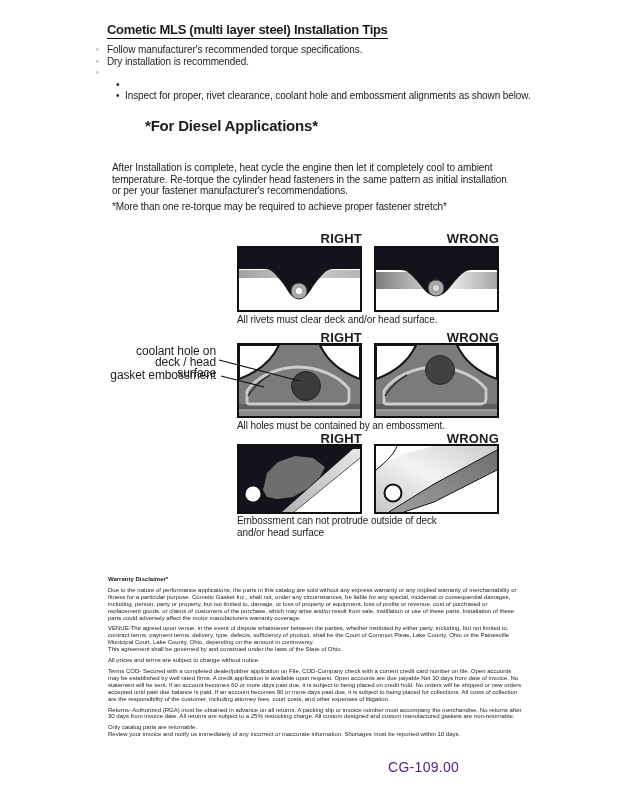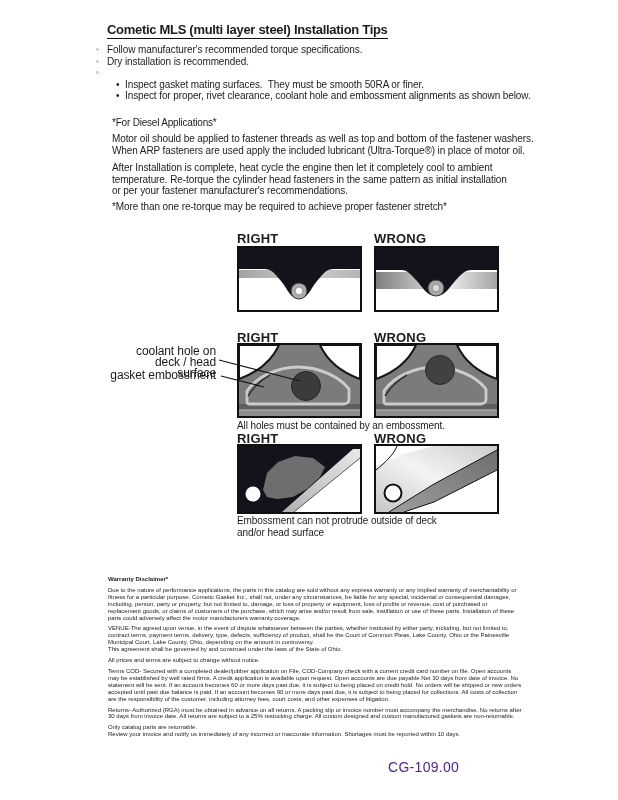--- a/index.html
+++ b/index.html
@@ -15,25 +15,25 @@
     left:107px;top:22px;font-size:13px;font-weight:700;letter-spacing:-0.3px;
     border-bottom:1.5px solid #111;padding-bottom:1px;white-space:nowrap;
   }
   .bullets{left:96px;top:44px;width:510px;font-size:10px;letter-spacing:-0.1px;line-height:11.6px;}
   .brow{display:flex;}
   .bmark{width:11px;flex:0 0 11px;font-size:8px;line-height:11.6px;text-align:left;}
   .brow.sub{margin-left:20px;}
   .brow.sub .bmark{width:9px;flex:0 0 9px;font-size:10px;}
   .btext{white-space:pre;}
 
-  .sec-head{font-size:10px;font-weight:400;letter-spacing:-0.2px;white-space:nowrap;}
+  .sec-head{font-size:15px;font-weight:700;letter-spacing:-0.2px;white-space:nowrap;margin-left:33px;}
   .para{font-size:10px;letter-spacing:-0.1px;line-height:11.6px;white-space:pre-line;width:480px;}
 
   .dg-labels{left:237px;width:262px;display:flex;gap:12px;}
-  .dg-labels span{flex:0 0 125px;text-align:left;font-size:13px;font-weight:700;letter-spacing:0.2px;}
+  .dg-labels span{flex:0 0 125px;text-align:right;font-size:13px;font-weight:700;letter-spacing:0.2px;}
   .dg-panels{left:237px;width:262px;display:flex;gap:12px;}
   .panel{flex:0 0 121px;border:2px solid #101010;background:#fff;font-size:0;line-height:0;}
   .caption{font-size:10px;letter-spacing:-0.1px;line-height:11.5px;white-space:pre-line;}
 
   .ann{font-size:12px;letter-spacing:-0.1px;line-height:11px;text-align:right;white-space:pre-line;}
 
   .legal{left:108px;top:576px;width:414px;font-size:6px;line-height:6.9px;letter-spacing:0;}
   .legal .lg-head{font-weight:700;margin:0 0 4px 0;}
   .legal p{margin:0 0 4px 0;white-space:pre-line;}
 
@@ -54,31 +54,28 @@
     </div>
     <div class="brow">
       <span class="bmark">◦</span>
       <span class="btext">Dry installation is recommended.</span>
     </div>
     <div class="brow">
       <span class="bmark">◦</span>
     </div>
     <div class="brow sub">
       <span class="bmark">•</span>
-      <span class="btext">Inspect gasket mating surfaces.  They must be smooth 50RA or finer.</span>
     </div>
     <div class="brow sub">
       <span class="bmark">•</span>
       <span class="btext">Inspect for proper, rivet clearance, coolant hole and embossment alignments as shown below.</span>
     </div>
   </div>
 
   <div class="abs sec-head" style="left:112px;top:117px;">*For Diesel Applications*</div>
-  <div class="abs para" style="left:112px;top:133px;">Motor oil should be applied to fastener threads as well as top and bottom of the fastener washers.
-When ARP fasteners are used apply the included lubricant (Ultra-Torque®) in place of motor oil.</div>
   <div class="abs para" style="left:112px;top:162px;">After Installation is complete, heat cycle the engine then let it completely cool to ambient
 temperature. Re-torque the cylinder head fasteners in the same pattern as initial installation
 or per your fastener manufacturer's recommendations.</div>
   <div class="abs para" style="left:112px;top:201px;">*More than one re-torque may be required to achieve proper fastener stretch*</div>
 
   <div class="abs dg-labels" style="top:231px;">
     <span>RIGHT</span>
     <span>WRONG</span>
   </div>
   <div class="abs dg-panels" style="top:246px;">
@@ -108,20 +105,21 @@
           </linearGradient>
         </defs>
         <rect x="0" y="0" width="121" height="62" fill="#ffffff"></rect>
         <rect x="0" y="24" width="121" height="17" fill="url(#g1w)"></rect>
         <path d="M0,0 H121 V22 H96 C88,22 86,26 79,33 C72,41 69,48 60,48 C51,48 48,41 41,33 C34,26 32,22 25,22 H0 Z" fill="#16121c"></path>
         <circle cx="60" cy="40" r="8" fill="#a8a8a8" stroke="#3c3c3c" stroke-width="1"></circle>
         <circle cx="60" cy="40" r="3.8" fill="#d8d8d8" stroke="#707070" stroke-width="0.6"></circle>
       </svg>
     </div>
   </div>
+  <div class="abs caption" style="left:237px;top:314px;">All rivets must clear deck and/or head surface.</div>
 
   <div class="abs dg-labels" style="top:330px;">
     <span>RIGHT</span>
     <span>WRONG</span>
   </div>
   <div class="abs dg-panels" style="top:343px;">
     <div class="panel">
       <svg width="121" height="71" viewBox="0 0 121 71">
         <rect x="0" y="0" width="121" height="71" fill="#7b7b7b"></rect>
         <rect x="0" y="59" width="121" height="6" fill="#5e5e5e"></rect>

